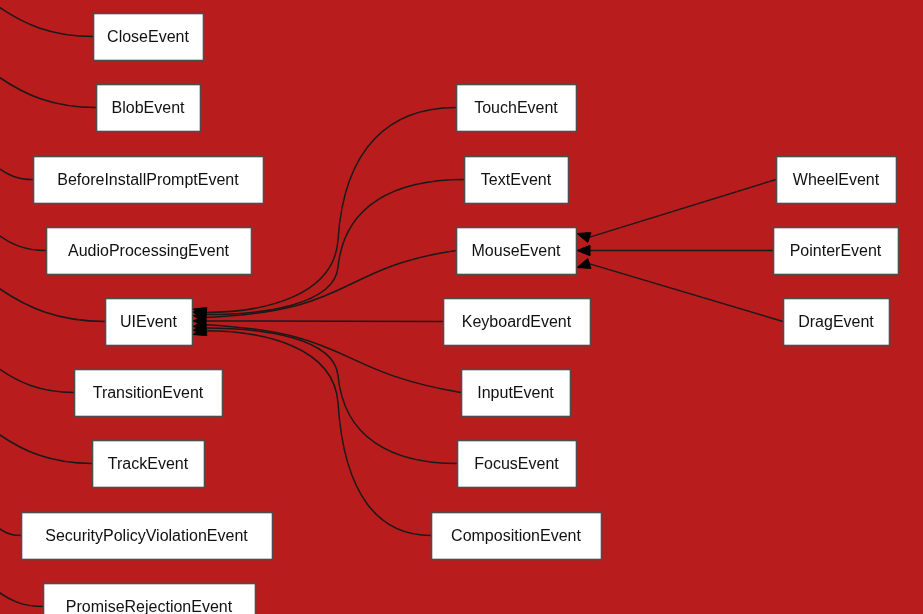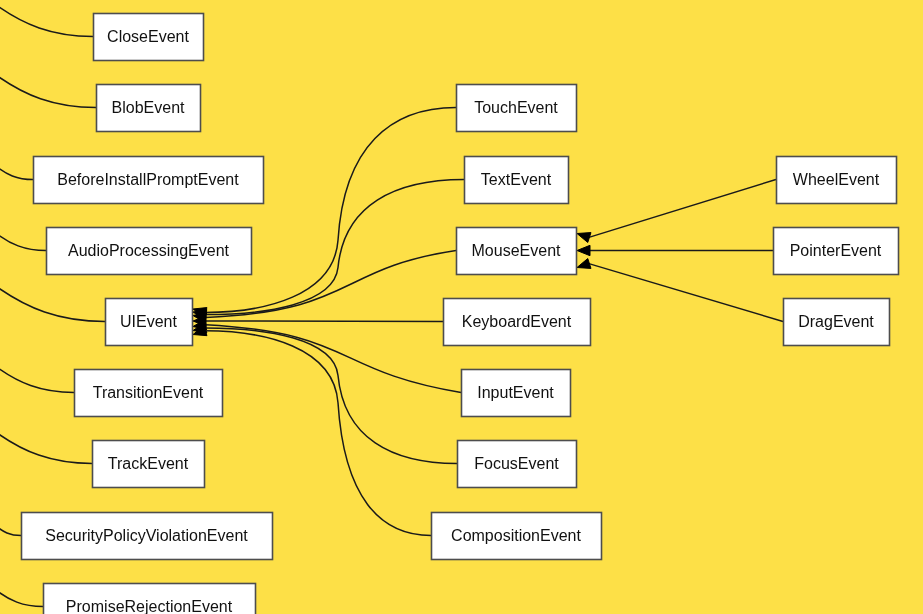--- a/index.html
+++ b/index.html
@@ -4,21 +4,21 @@
 <style>
   html, body {
     margin: 0;
     padding: 0;
     background: #ffffff;
   }
   #diagram-root {
     position: relative;
     width: 923px;
     height: 614px;
-    background: #fde047;
+    background: #b91c1c;
     overflow: hidden;
     font-family: "Liberation Sans", sans-serif;
   }
   svg#graph {
     display: block;
     width: 923px;
     height: 614px;
   }
   .node-box {
     fill: #ffffff;

